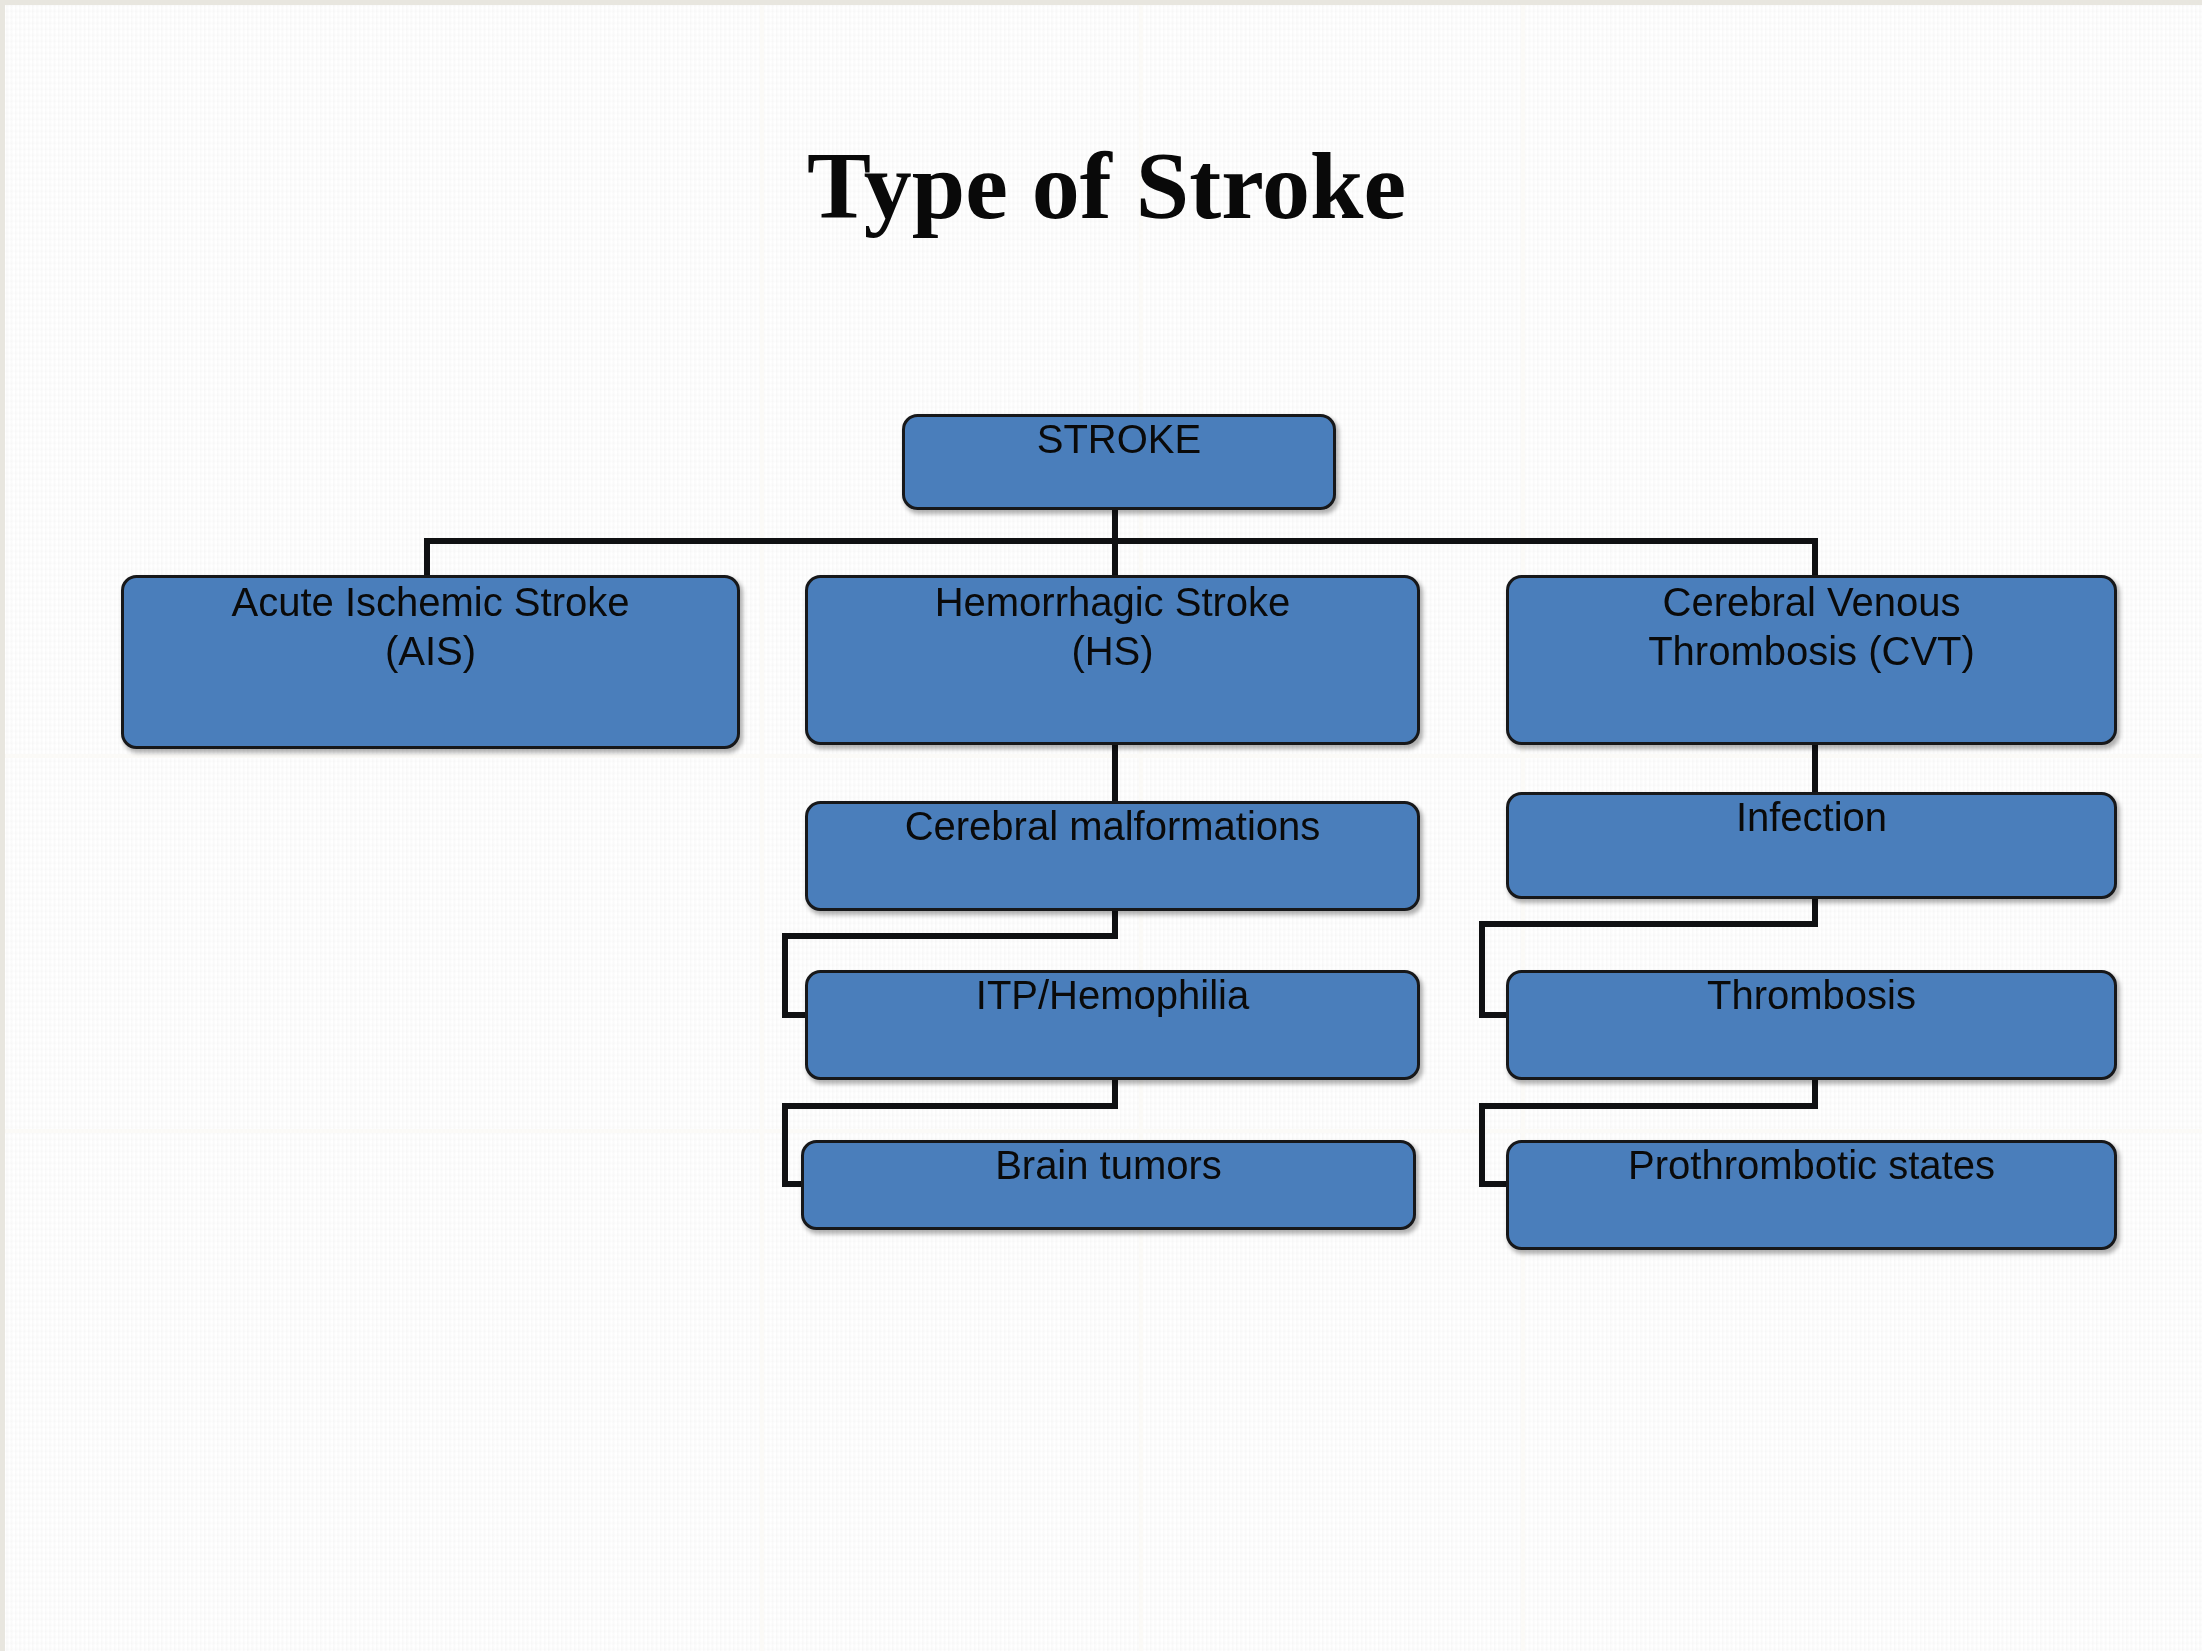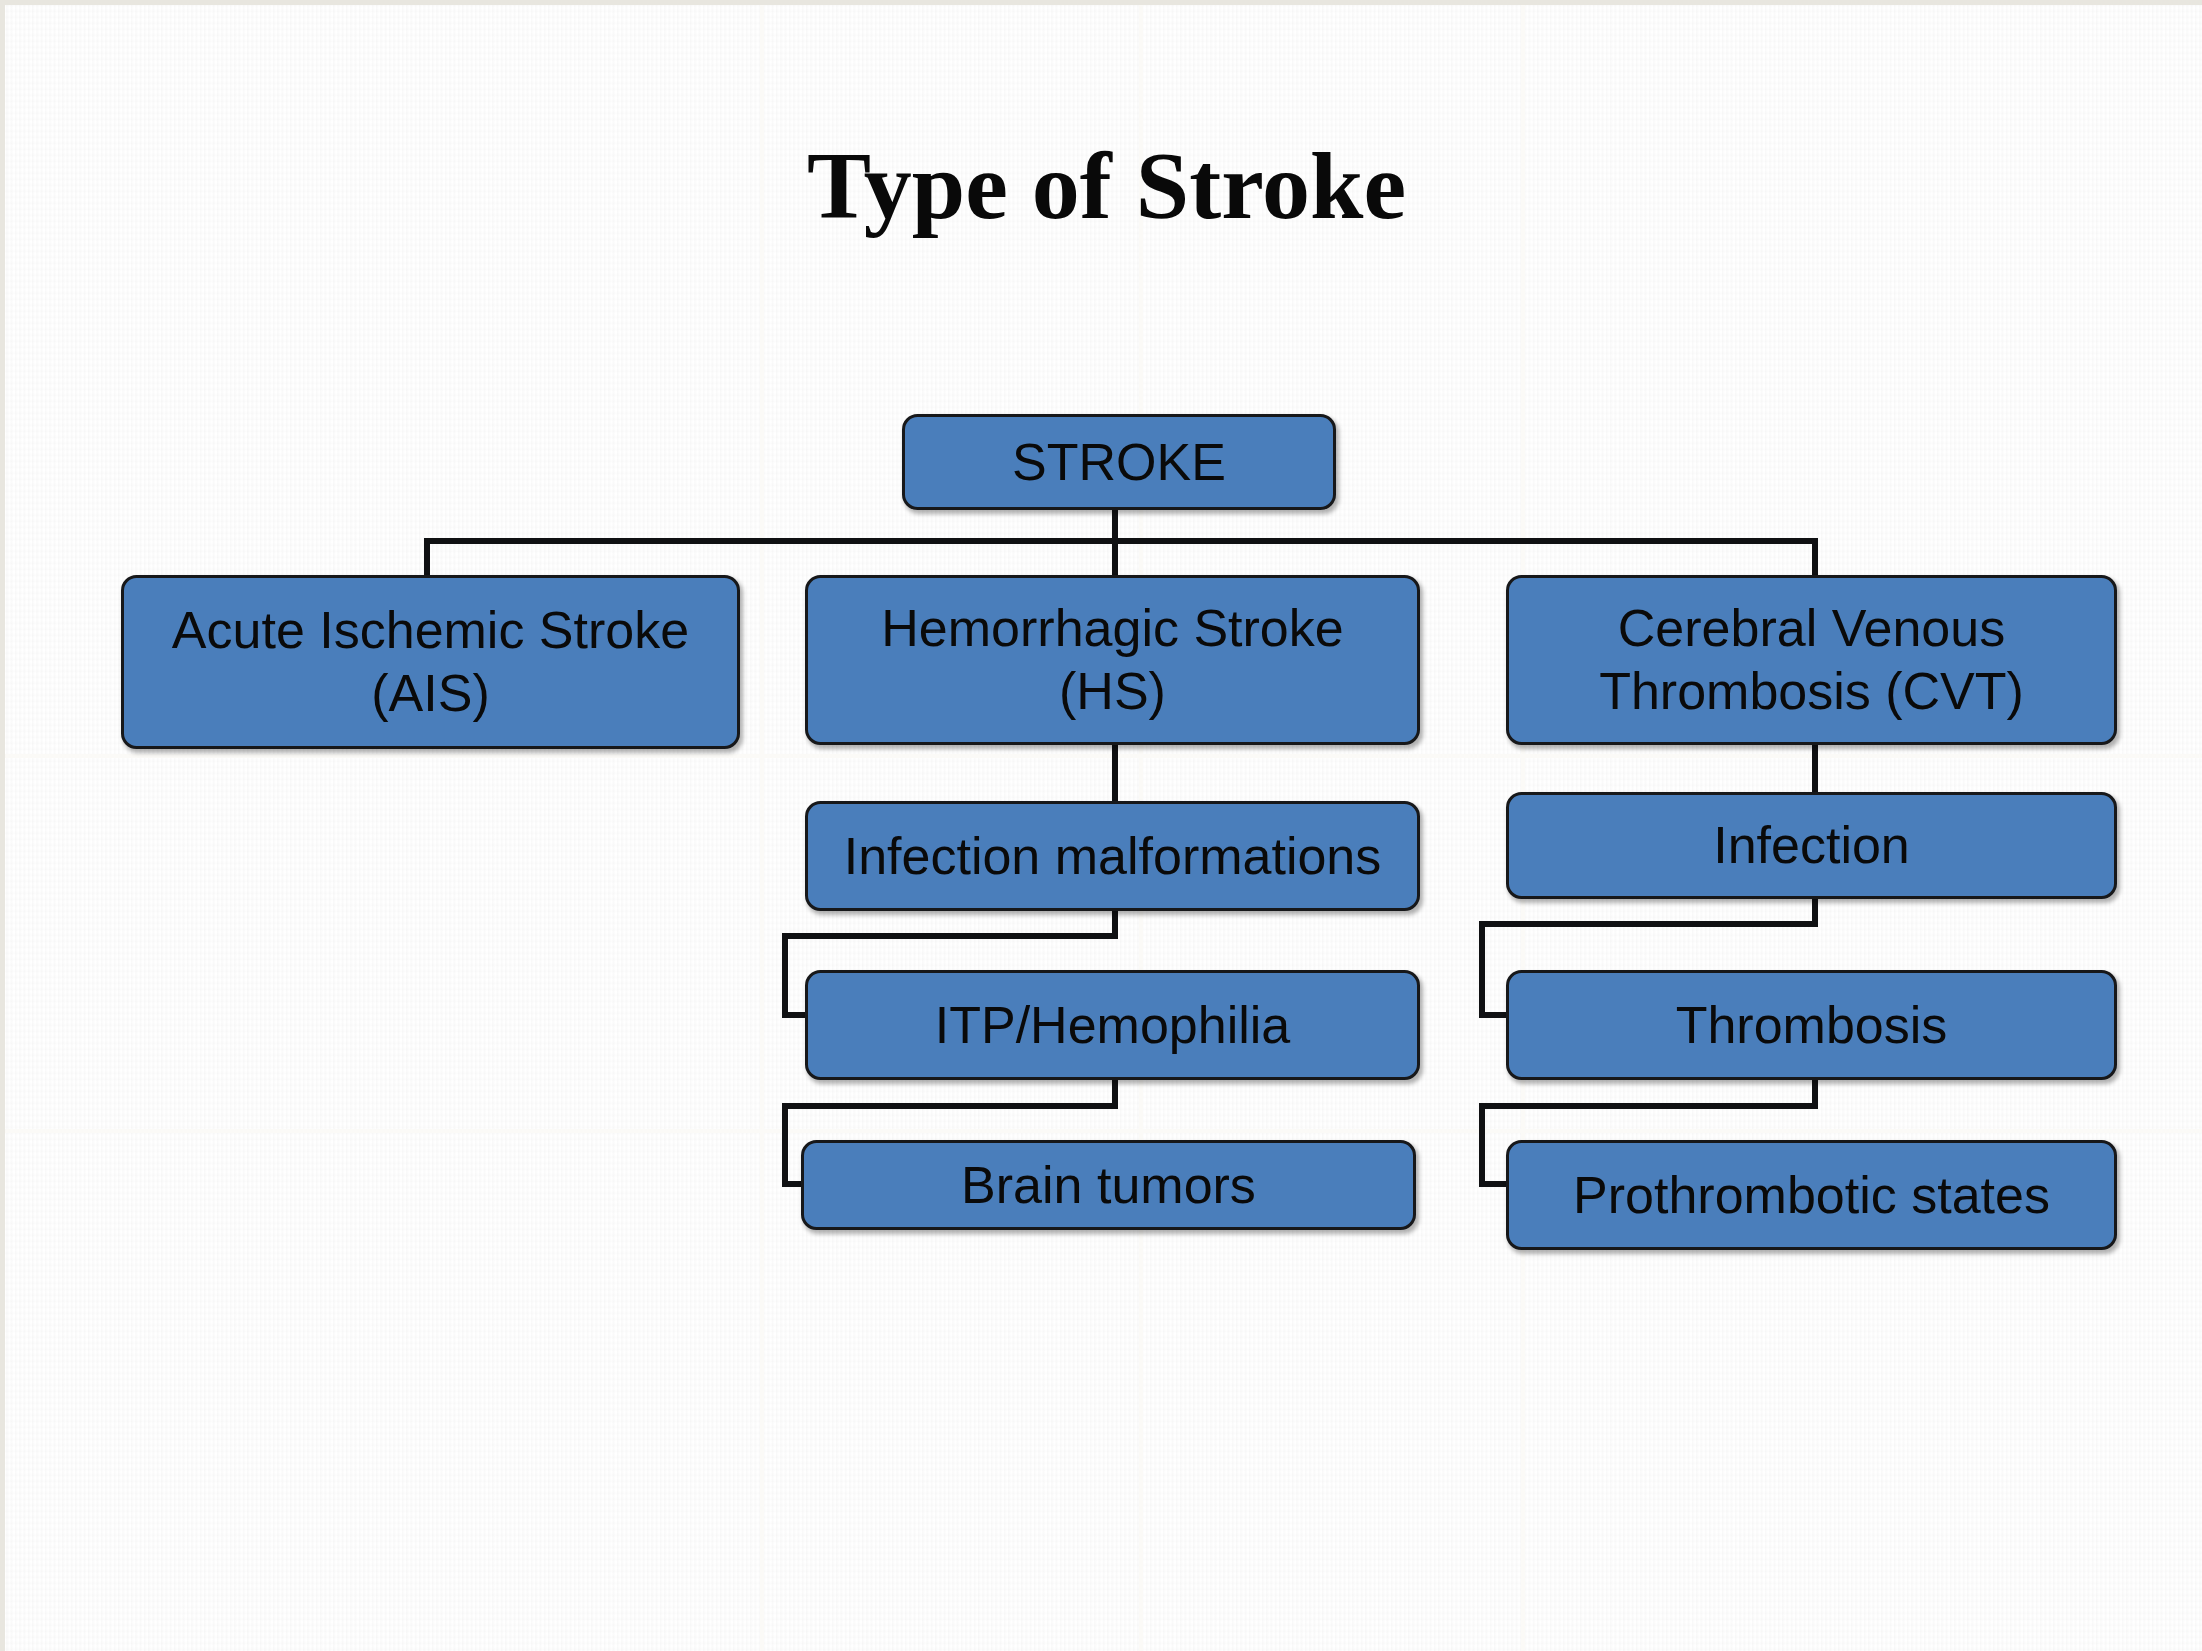--- a/index.html
+++ b/index.html
@@ -64,25 +64,24 @@
     letter-spacing: 0px;
     white-space: nowrap;
   }
   .node {
     position: absolute;
     background: #4a7ebb;
     border: 3.4px solid #17181a;
     border-radius: 15.5px;
     box-sizing: border-box;
     display: flex;
-    align-items: center;
     justify-content: center;
     text-align: center;
     color: #0a0a0a;
-    font-size: 52px;
+    font-size: 40px;
     line-height: 1.13;
     padding: 0 8px;
     box-shadow: 2.6px 3.4px 4.3px rgba(0,0,0,0.30);
     z-index: 5;
   }
   .node.two-line { line-height: 1.22; }
   .node .nlabel { display: block; white-space: pre-line; }
   
   .seg {
     position: absolute;
@@ -154,21 +153,21 @@
     <span class="nlabel">Hemorrhagic Stroke
 (HS)</span>
   </div>
 
   <div class="node two-line" style="left:1501px; top:570px; width:611px; height:170px;">
     <span class="nlabel">Cerebral Venous
 Thrombosis (CVT)</span>
   </div>
 
   <div class="node" style="left:800px; top:796px; width:615px; height:110px;">
-    <span class="nlabel">Infection malformations</span>
+    <span class="nlabel">Cerebral malformations</span>
   </div>
 
   <div class="node" style="left:800px; top:965px; width:615px; height:110px;">
     <span class="nlabel">ITP/Hemophilia</span>
   </div>
 
   <div class="node" style="left:796px; top:1135px; width:615px; height:90px;">
     <span class="nlabel">Brain tumors</span>
   </div>
 

